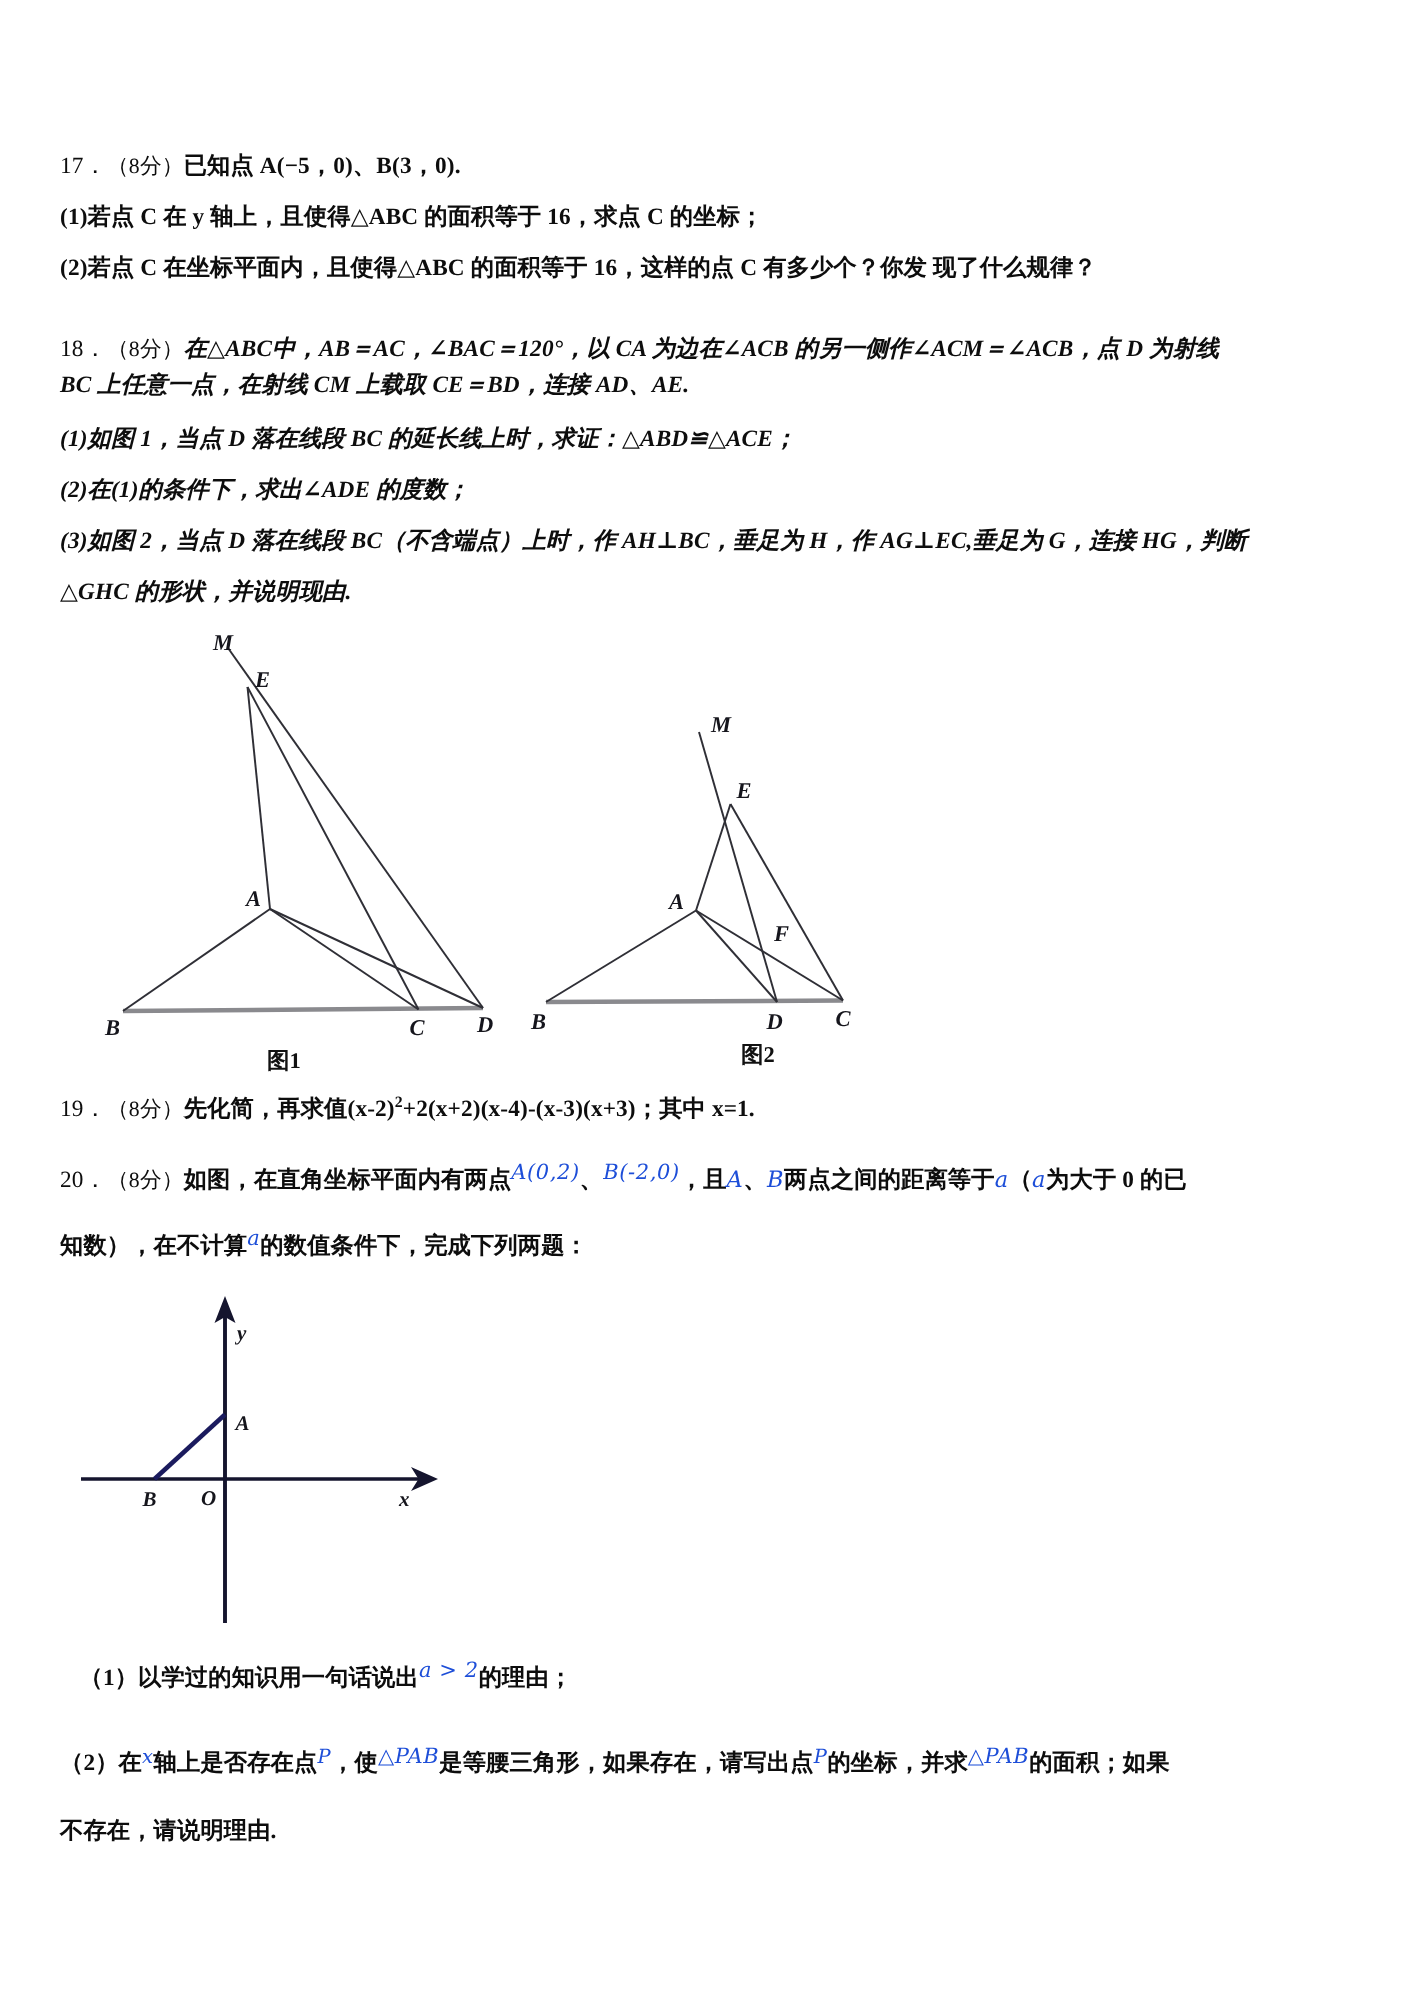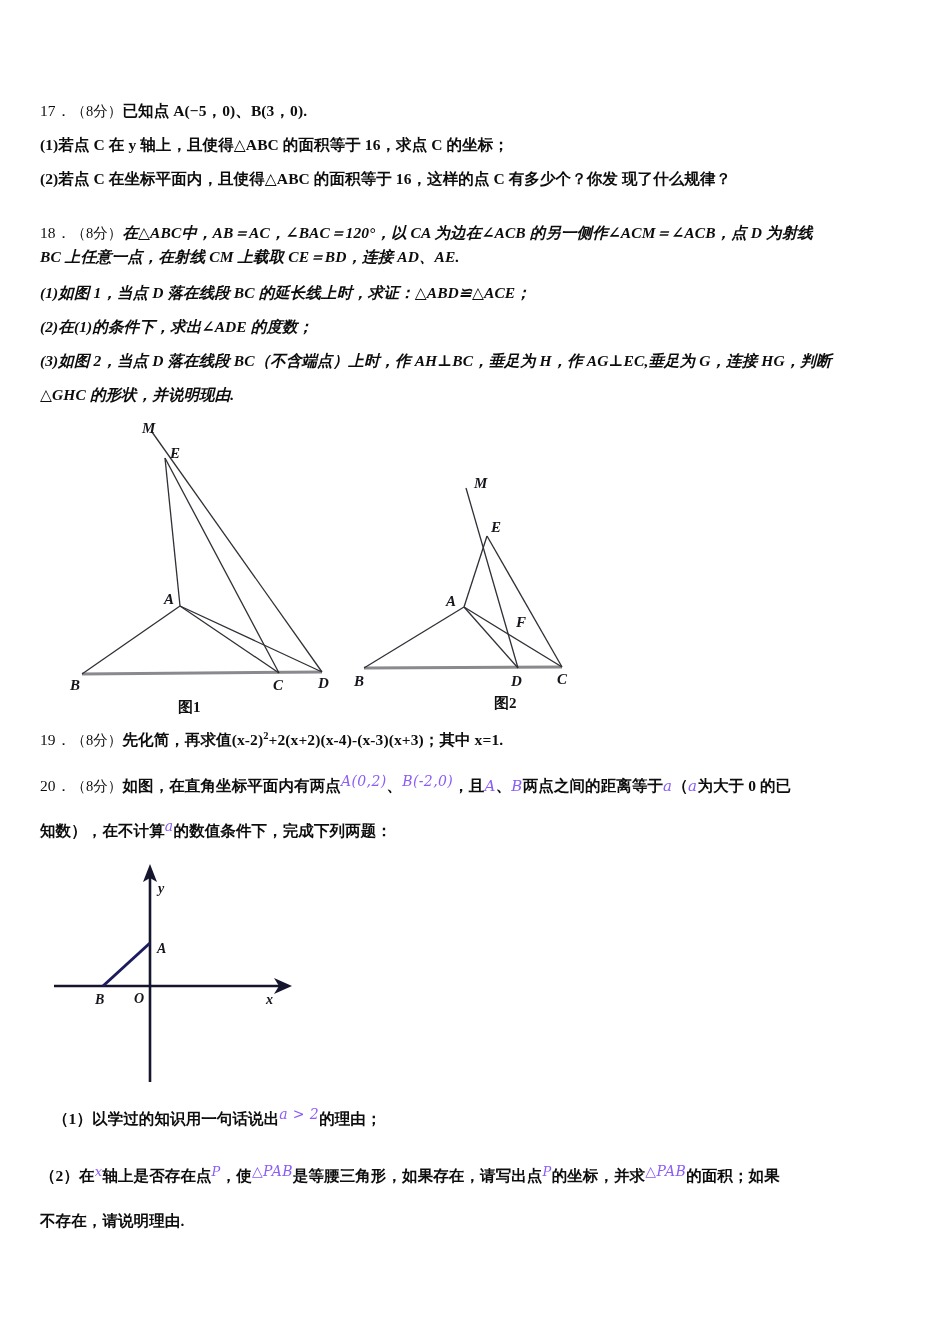--- a/index.html
+++ b/index.html
@@ -44,21 +44,21 @@
   }
   .mi {            
     font-style: italic;
     font-family: "Liberation Serif", "DejaVu Serif", serif;
     font-weight: bold;
   }
   .mtype {         
     font-style: italic;
     font-weight: normal;
     font-family: "DejaVu Serif", "Liberation Serif", serif;
-    color: #8b5cf6;
+    color: #1d4ed8;
     font-size: 17px;
     letter-spacing: 0.4px;
   }
   .mtype.sm {
     font-size: 14px;
     position: relative;
     top: -5px;
   }
   .sup {
     font-size: 10.5px;

